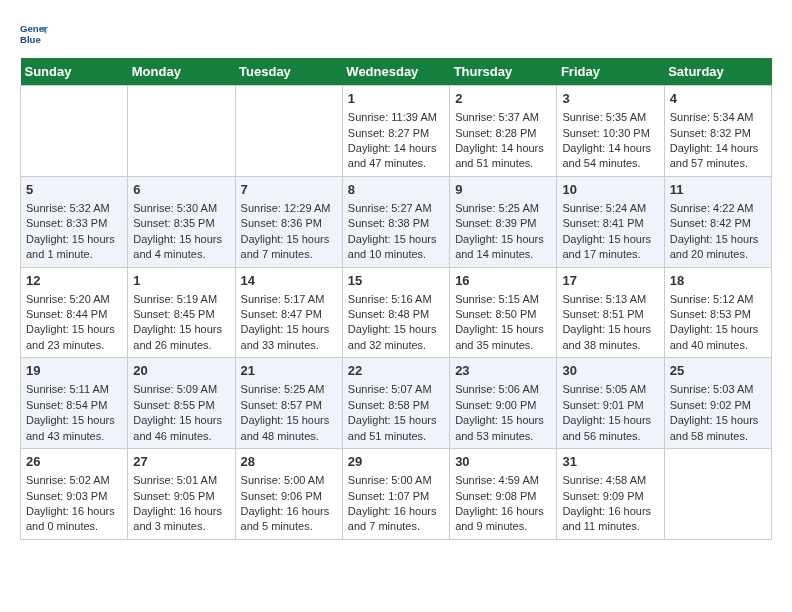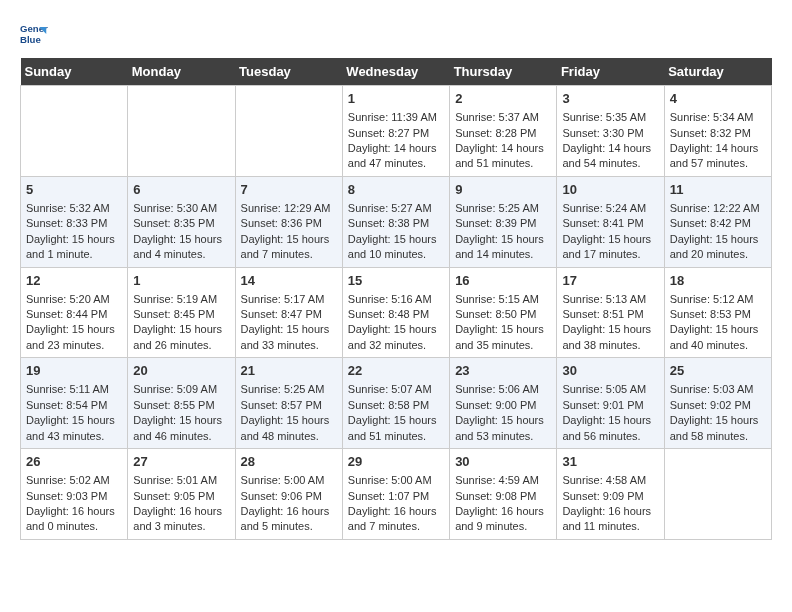--- a/index.html
+++ b/index.html
@@ -36,21 +36,21 @@
     .subtitle {
       font-size: 16px;
       color: #333;
     }
     table {
       width: 100%;
       border-collapse: collapse;
       font-size: 11px;
     }
     thead tr th {
-      background-color: #404040;
+      background-color: #15803d;
       color: #fff;
       padding: 6px 4px;
       text-align: left;
       font-size: 13px;
       font-weight: bold;
     }
     tbody tr td {
       border: 1px solid #ccc;
       vertical-align: top;
       padding: 4px 5px;
@@ -119,21 +119,21 @@
         <td>
           <span class="day-num">2</span>
           <div>Sunrise: 5:37 AM</div>
           <div>Sunset: 8:28 PM</div>
           <div>Daylight: 14 hours</div>
           <div>and 51 minutes.</div>
         </td>
         <td>
           <span class="day-num">3</span>
           <div>Sunrise: 5:35 AM</div>
-          <div>Sunset: 3:30 PM</div>
+          <div>Sunset: 10:30 PM</div>
           <div>Daylight: 14 hours</div>
           <div>and 54 minutes.</div>
         </td>
         <td>
           <span class="day-num">4</span>
           <div>Sunrise: 5:34 AM</div>
           <div>Sunset: 8:32 PM</div>
           <div>Daylight: 14 hours</div>
           <div>and 57 minutes.</div>
         </td>
@@ -176,21 +176,21 @@
         </td>
         <td>
           <span class="day-num">10</span>
           <div>Sunrise: 5:24 AM</div>
           <div>Sunset: 8:41 PM</div>
           <div>Daylight: 15 hours</div>
           <div>and 17 minutes.</div>
         </td>
         <td>
           <span class="day-num">11</span>
-          <div>Sunrise: 12:22 AM</div>
+          <div>Sunrise: 4:22 AM</div>
           <div>Sunset: 8:42 PM</div>
           <div>Daylight: 15 hours</div>
           <div>and 20 minutes.</div>
         </td>
       </tr>
       <tr>
         <td>
           <span class="day-num">12</span>
           <div>Sunrise: 5:20 AM</div>
           <div>Sunset: 8:44 PM</div>

